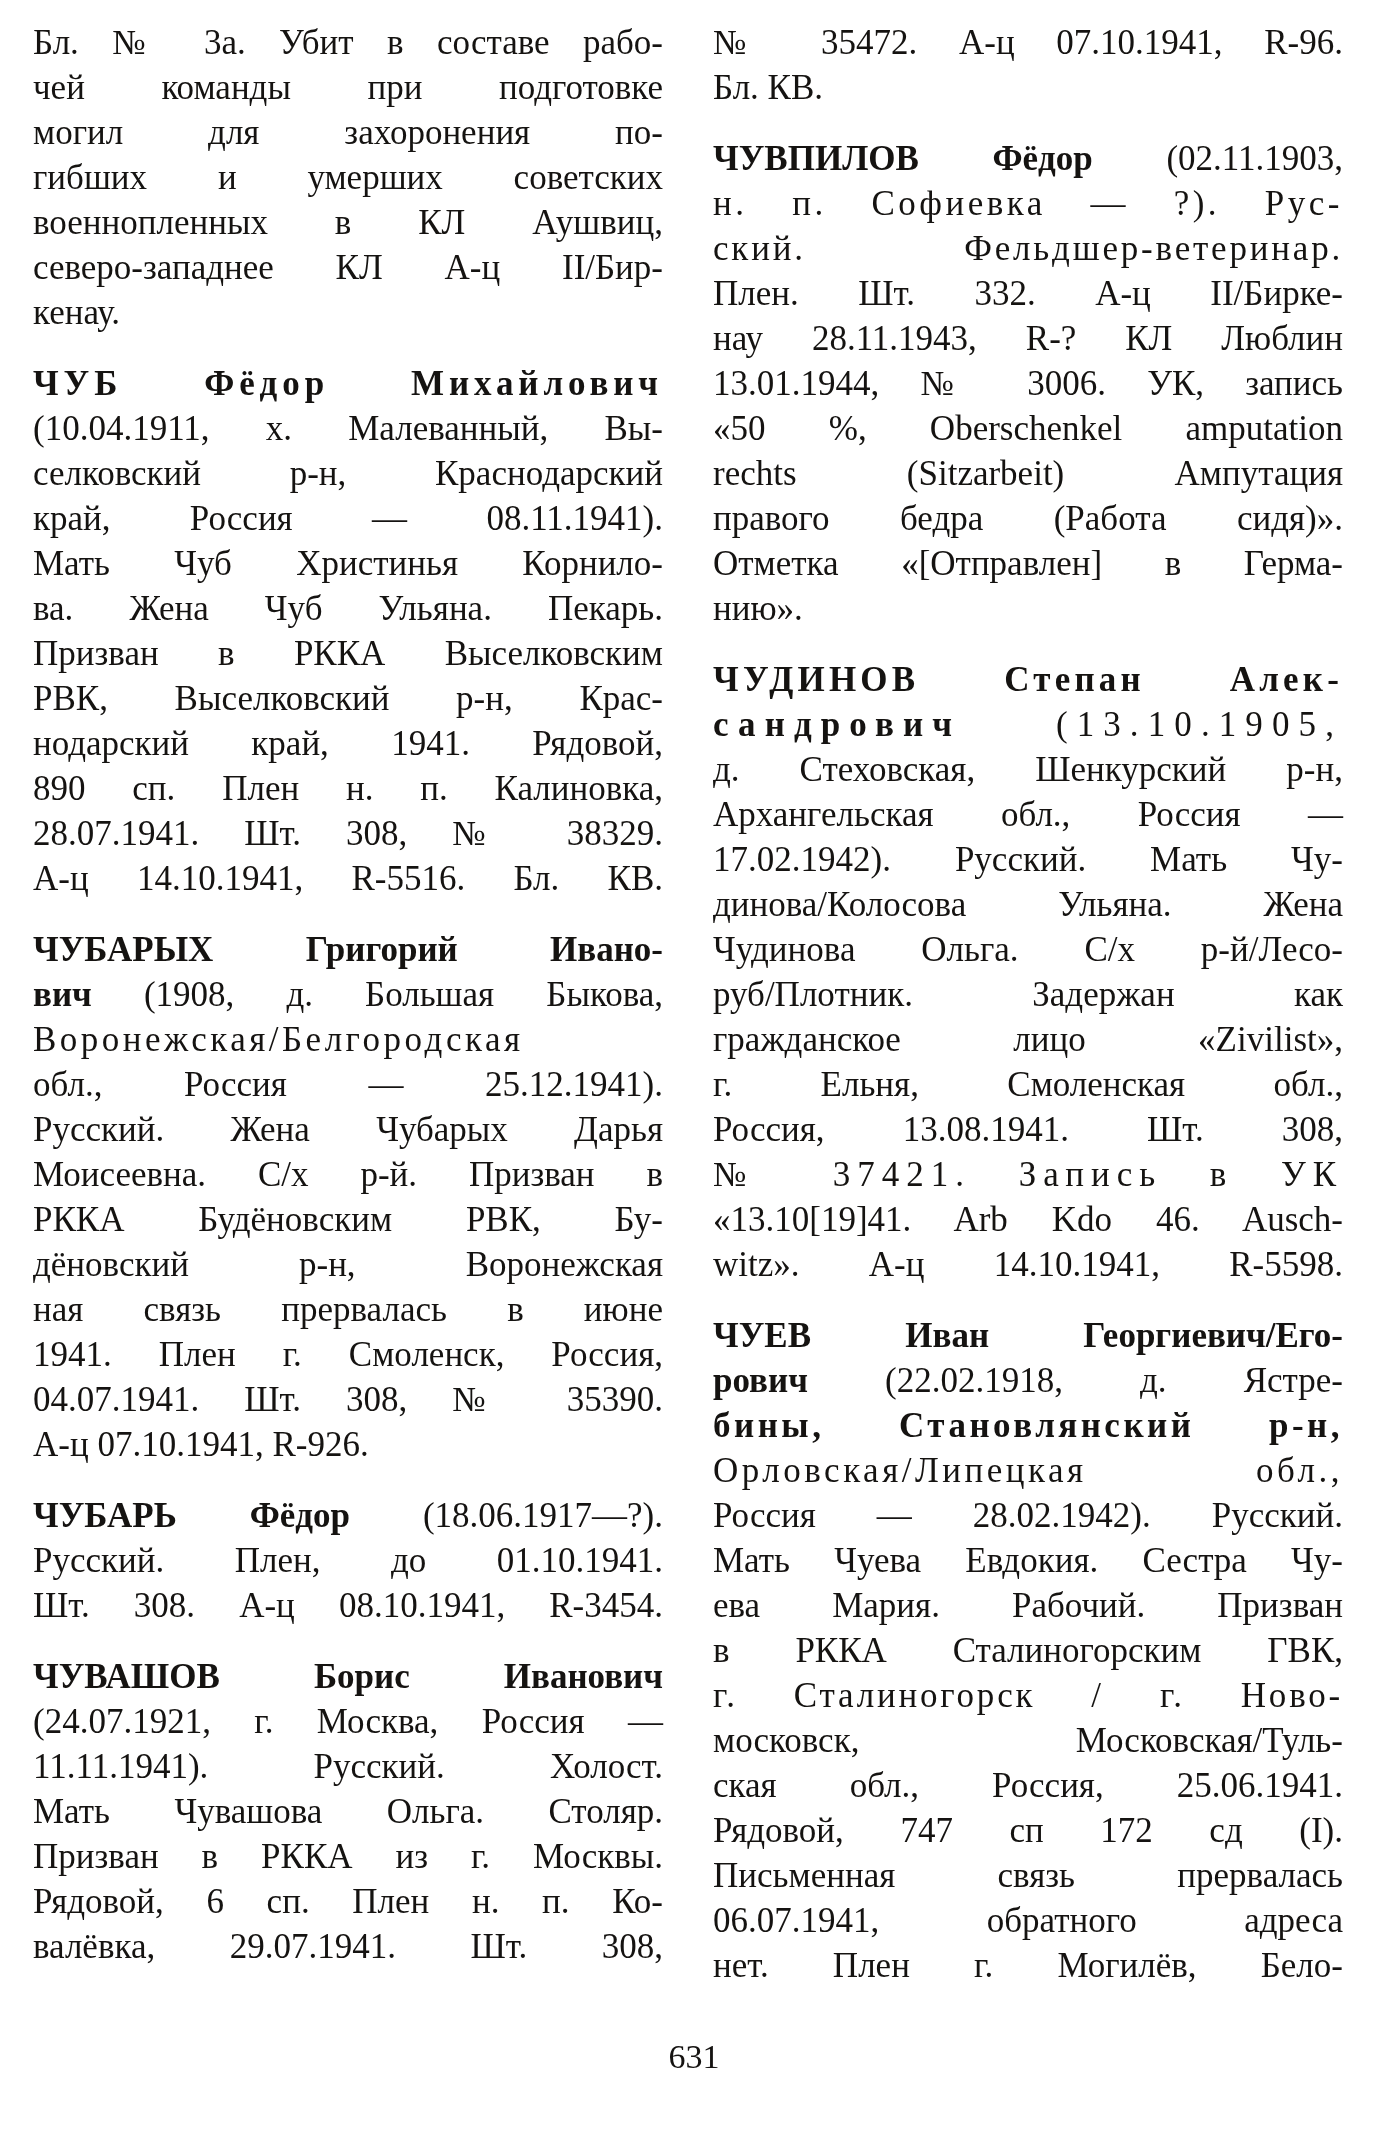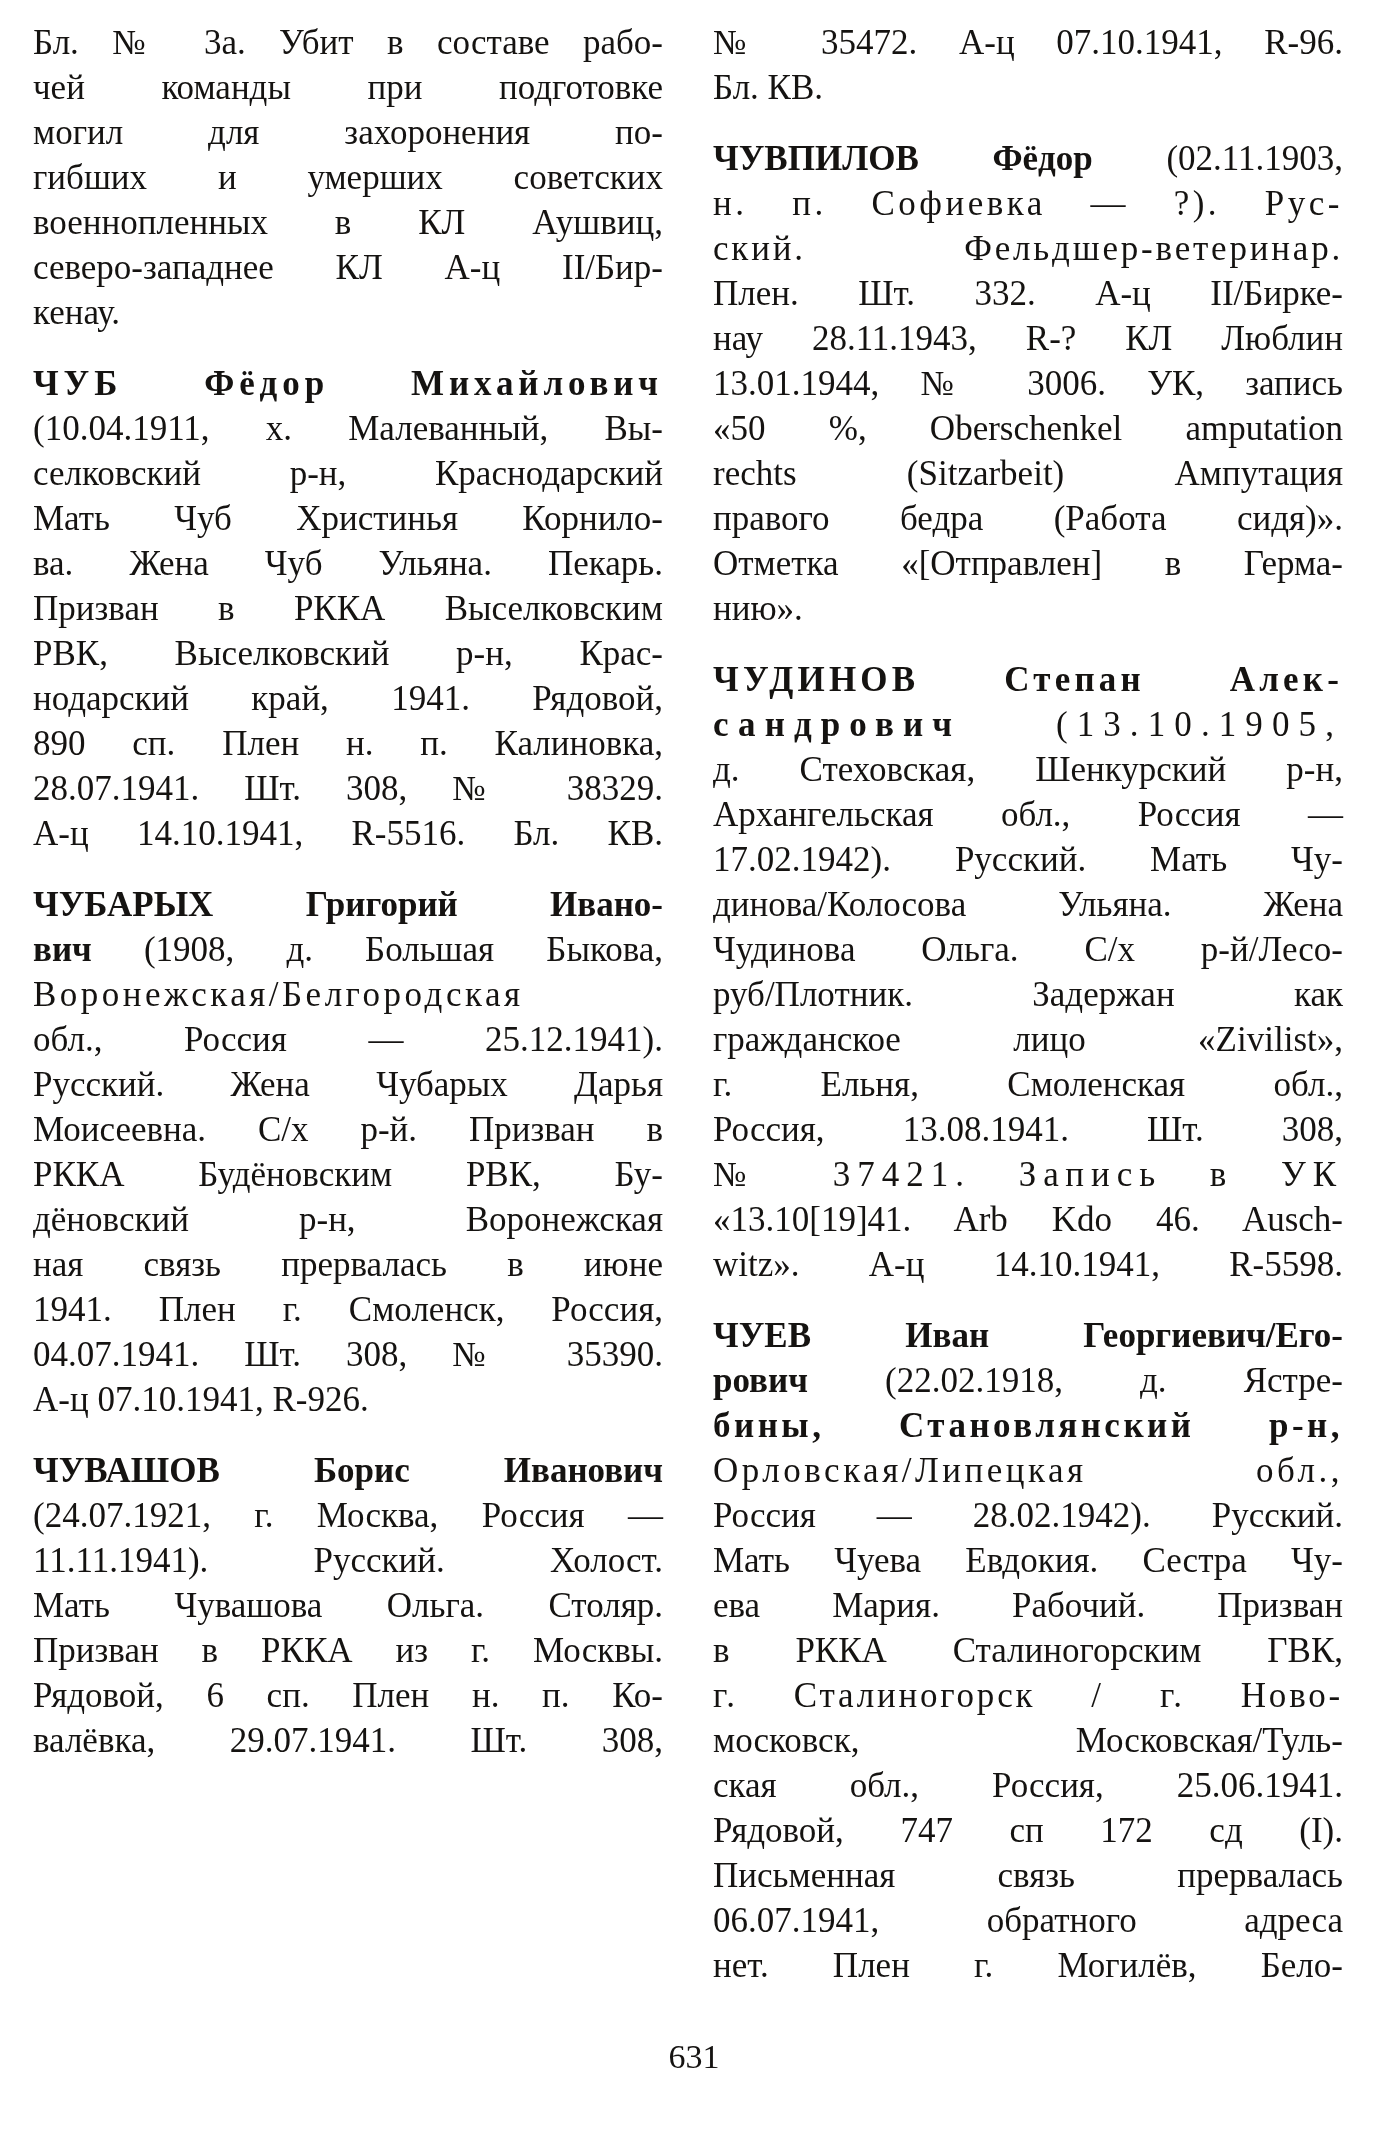--- a/index.html
+++ b/index.html
@@ -53,20 +53,21 @@
           <div class="line"><span>могил для захоронения по-</span></div>
           <div class="line"><span>гибших и умерших советских</span></div>
           <div class="line"><span>военнопленных в КЛ Аушвиц,</span></div>
           <div class="line"><span>северо-западнее КЛ А-ц II/Бир-</span></div>
           <div class="line end"><span>кенау.</span></div>
         </div>
         <div class="para">
           <div class="line" style="letter-spacing: 0.14em;"><b>ЧУБ Фёдор Михайлович</b></div>
           <div class="line"><span>(10.04.1911, х. Малеванный, Вы-</span></div>
           <div class="line"><span>селковский р-н, Краснодарский</span></div>
+          <div class="line"><span>край, Россия — 08.11.1941).</span></div>
           <div class="line"><span>Мать Чуб Христинья Корнило-</span></div>
           <div class="line"><span>ва. Жена Чуб Ульяна. Пекарь.</span></div>
           <div class="line"><span>Призван в РККА Выселковским</span></div>
           <div class="line"><span>РВК, Выселковский р-н, Крас-</span></div>
           <div class="line"><span>нодарский край, 1941. Рядовой,</span></div>
           <div class="line"><span>890 сп. Плен н. п. Калиновка,</span></div>
           <div class="line"><span>28.07.1941. Шт. 308, № 38329.</span></div>
           <div class="line"><span>А-ц 14.10.1941, R-5516. Бл. КВ.</span></div>
         </div>
         <div class="para">
@@ -75,20 +76,25 @@
           <div class="line" style="letter-spacing: 0.1em;"><span>Воронежская/Белгородская</span></div>
           <div class="line"><span>обл., Россия — 25.12.1941).</span></div>
           <div class="line"><span>Русский. Жена Чубарых Дарья</span></div>
           <div class="line"><span>Моисеевна. С/х р-й. Призван в</span></div>
           <div class="line"><span>РККА Будёновским РВК, Бу-</span></div>
           <div class="line"><span>дёновский р-н, Воронежская</span></div>
           <div class="line"><span>ная связь прервалась в июне</span></div>
           <div class="line"><span>1941. Плен г. Смоленск, Россия,</span></div>
           <div class="line"><span>04.07.1941. Шт. 308, № 35390.</span></div>
           <div class="line end"><span>А-ц 07.10.1941, R-926.</span></div>
+        </div>
+        <div class="para">
+          <div class="line"><b>ЧУБАРЬ Фёдор</b><span> (18.06.1917—?).</span></div>
+          <div class="line"><span>Русский. Плен, до 01.10.1941.</span></div>
+          <div class="line"><span>Шт. 308. А-ц 08.10.1941, R-3454.</span></div>
         </div>
         <div class="para">
           <div class="line"><b>ЧУВАШОВ Борис Иванович</b></div>
           <div class="line"><span>(24.07.1921, г. Москва, Россия —</span></div>
           <div class="line"><span>11.11.1941). Русский. Холост.</span></div>
           <div class="line"><span>Мать Чувашова Ольга. Столяр.</span></div>
           <div class="line"><span>Призван в РККА из г. Москвы.</span></div>
           <div class="line"><span>Рядовой, 6 сп. Плен н. п. Ко-</span></div>
           <div class="line"><span>валёвка, 29.07.1941. Шт. 308,</span></div>
         </div>

